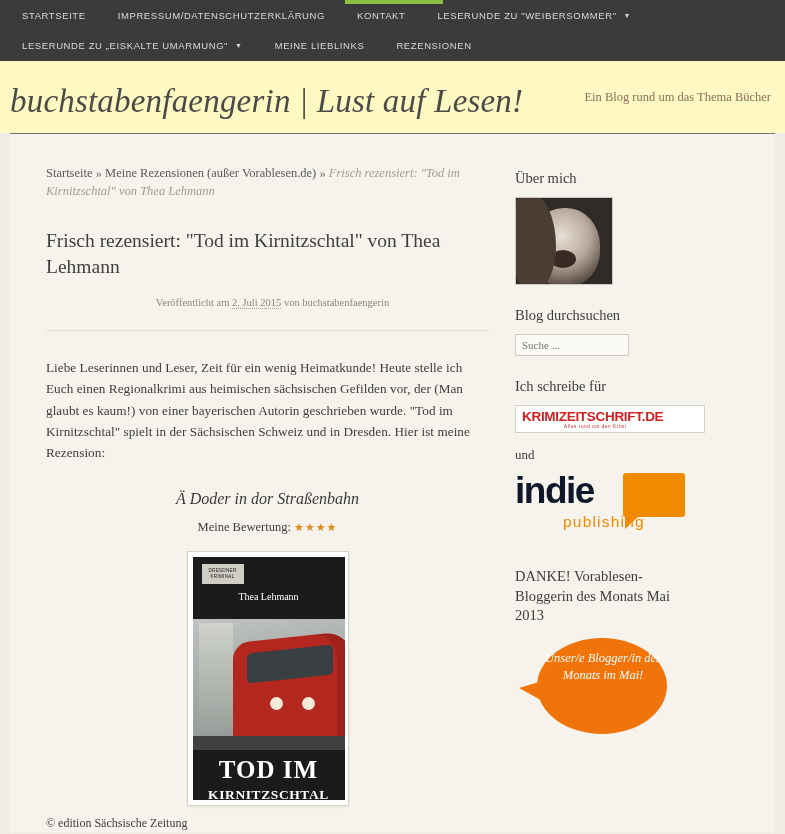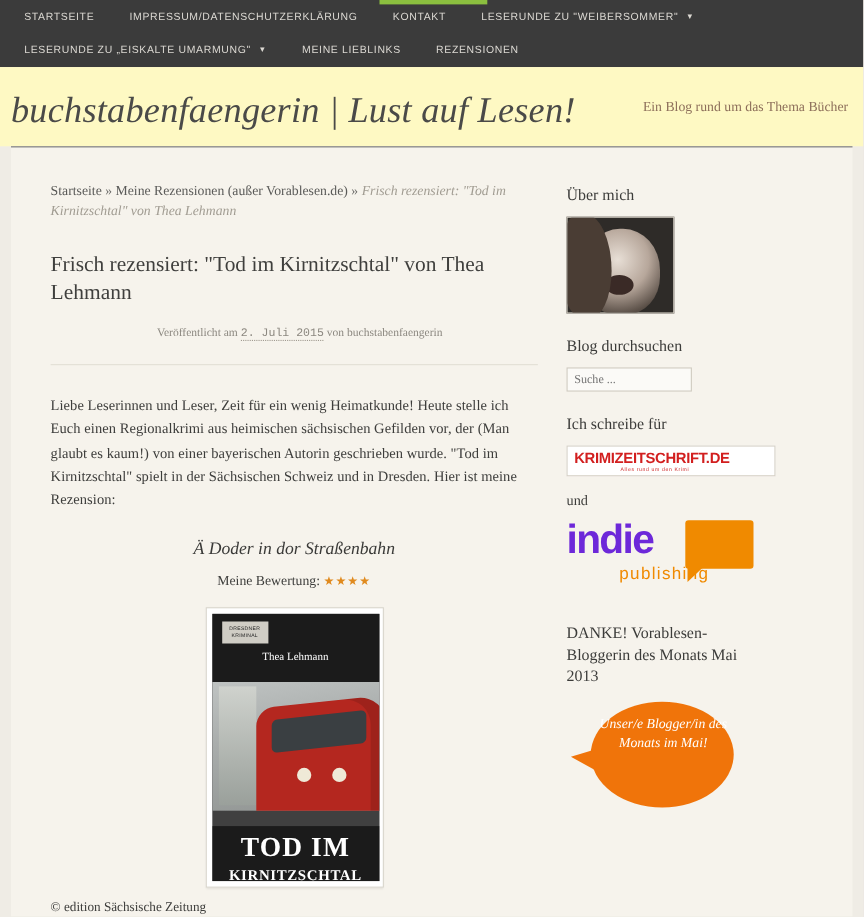--- a/index.html
+++ b/index.html
@@ -122,21 +122,21 @@
     line-height: 1.3;
   }
   .post-meta {
     font-family: "Liberation Serif", serif;
     font-size: 10.5px;
     color: #8c8880;
     text-align: center;
     padding-left: 10px;
     margin-bottom: 22px;
   }
-  .post-meta .date { border-bottom: 1px dotted #a09a90; font-family: Liberation Mono, monospace; }
+  .post-meta .date { border-bottom: 1px dotted #a09a90; }
   .divider {
     border: none;
     border-top: 1px solid #e3dfd5;
     margin: 0 0 26px 0;
   }
 
   .post-body {
     font-family: "Liberation Serif", serif;
     font-size: 13.2px;
     line-height: 1.62;
@@ -332,21 +332,21 @@
     font-family: "Liberation Serif", serif;
     font-size: 13px;
     color: #3c3c3a;
     margin: 14px 0 8px 0;
   }
   .indie-logo { position: relative; width: 190px; height: 74px; }
   .indie-logo .word {
     font-family: "Liberation Sans", sans-serif;
     font-size: 37px;
     font-weight: bold;
-    color: #6d28d9;
+    color: #0f172a;
     letter-spacing: -1.5px;
     line-height: 40px;
   }
   .indie-logo .bubble {
     position: absolute;
     left: 108px; top: 2px;
     width: 62px; height: 44px;
     background: #f08a00;
     border-radius: 3px;
   }

